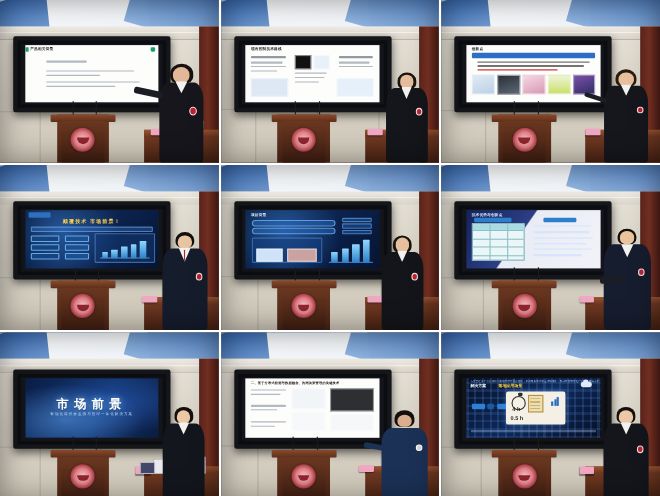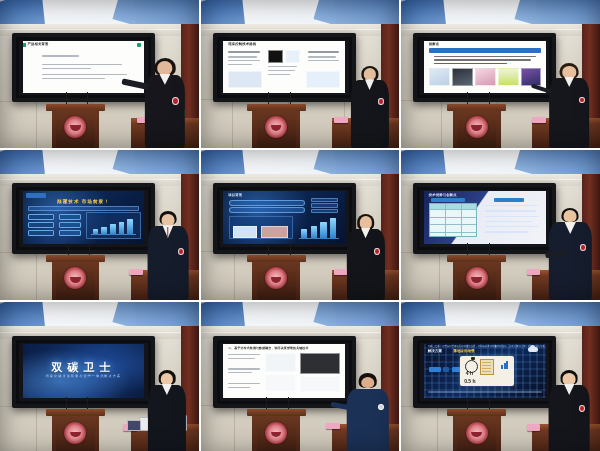--- a/index.html
+++ b/index.html
@@ -698,21 +698,21 @@
         <div class="hseam" style="top:58%"></div>
       </div>
       <div class="woodR"></div>
 
       <div class="screen">
         <div class="bez"></div>
         <div class="slide navy">
           <div style="position:absolute;inset:0;background:
                radial-gradient(ellipse at 30% 70%, rgba(90,160,240,.55), transparent 60%),
                radial-gradient(ellipse at 72% 40%, rgba(40,90,180,.6), transparent 62%);"></div>
-          <div class="bigtitleCN">双碳卫士</div>
+          <div class="bigtitleCN">市场前景</div>
           <div class="subtitleCN">智能化碳排放监测与管理一体化解决方案</div>
         </div>
       </div>
 
       <div class="mic" style="left:33%;top:62%;"></div>
       <div class="mic" style="left:44%;top:62%;"></div>
 
       <div class="podium">
         <div class="top"></div>
           <div class="body"></div>

